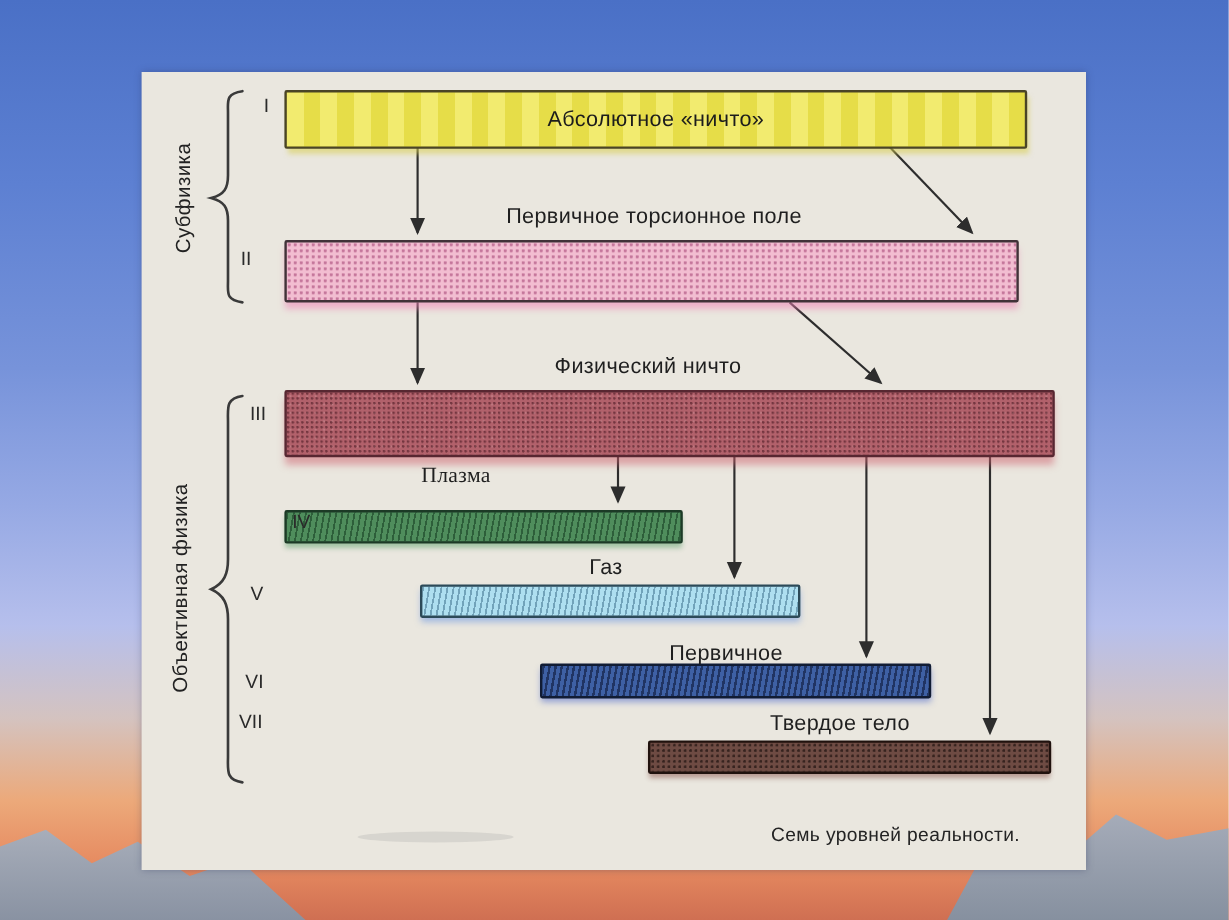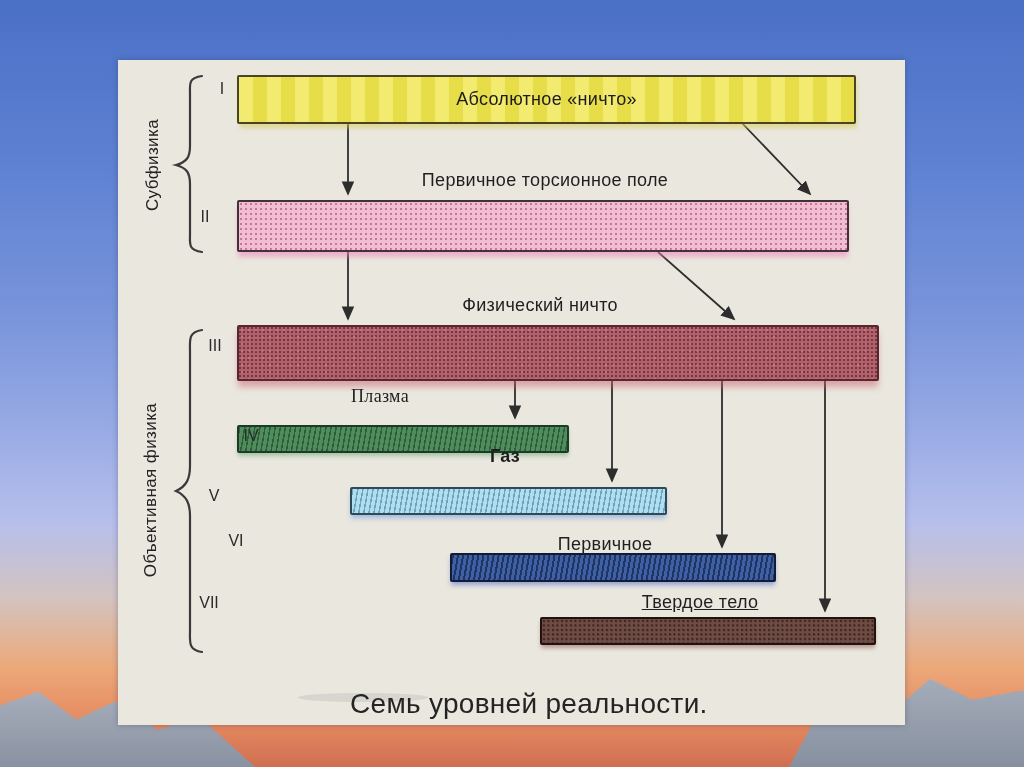--- a/index.html
+++ b/index.html
@@ -72,36 +72,36 @@
     left:422px;top:557px;width:332px;height:24px;border:2px solid #20120e;
     background-image:radial-gradient(circle at 2px 2px,rgba(18,9,7,.6) 1px,transparent 1.35px);
     background-size:4.5px 4.5px;
     box-shadow:0 4px 4px -1px rgba(120,60,50,.45);
   }
   .bar-label{font-size:18px;color:#1c1c1c;letter-spacing:.3px;}
   .lbl{position:absolute;z-index:3;font-size:18px;color:#1f1f1f;text-align:center;letter-spacing:.3px;}
   .lbl2{left:227px;top:110px;width:400px;}
   .lbl3{left:272px;top:235px;width:300px;}
   .lbl4{left:192px;top:326px;width:140px;font-family:Liberation Serif, serif;}
-  .lbl5{left:337px;top:386px;width:100px;font-weight:bold;}
+  .lbl5{left:337px;top:402px;width:100px;}
   .lbl6{left:397px;top:474px;width:180px;}
-  .lbl7{left:472px;top:532px;width:220px;text-decoration:underline;}
+  .lbl7{left:472px;top:532px;width:220px;}
   .num{position:absolute;z-index:3;width:30px;font-size:16px;color:#2a2a2a;text-align:center;}
   .n1{left:89px;top:20px;}  .n2{left:72px;top:148px;} .n3{left:82px;top:277px;}
-  .n4{left:83px;top:367px;margin-left:35px;} .n5{left:81px;top:427px;} .n6{left:79px;top:472px;margin-left:24px;}
+  .n4{left:83px;top:367px;margin-left:35px;} .n5{left:81px;top:427px;} .n6{left:79px;top:500px;}
   .n7{left:76px;top:534px;}
   .vlabel{
     position:absolute;z-index:3;font-size:17px;color:#222;text-align:center;
     transform:rotate(-90deg);white-space:nowrap;letter-spacing:.4px;
   }
   .vl-sub{left:-44px;top:94px;width:160px;height:22px;}
   .vl-obj{left:-81px;top:419px;width:230px;height:22px;}
   .caption{
     position:absolute;left:232px;top:628px;width:500px;z-index:3;
-    font-size:28px;color:#242424;text-align:left;letter-spacing:.3px;
+    font-size:16px;color:#242424;text-align:right;letter-spacing:.3px;
   }
   .smudge{
     position:absolute;left:180px;top:633px;width:130px;height:9px;z-index:2;
     background:rgba(150,150,150,.22);border-radius:50%;
   }
 </style>
 </head>
 <body>
 
 <div class="slide">

